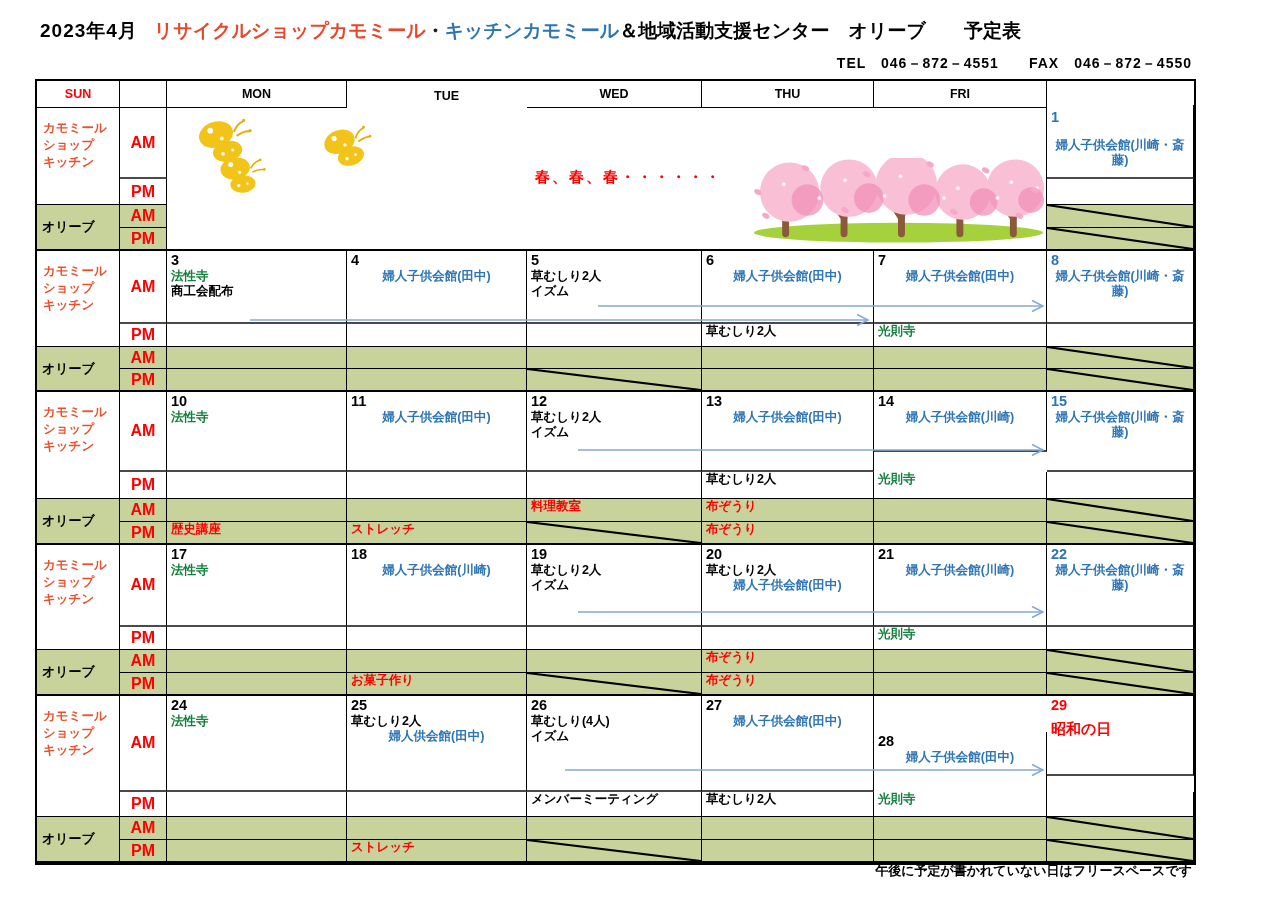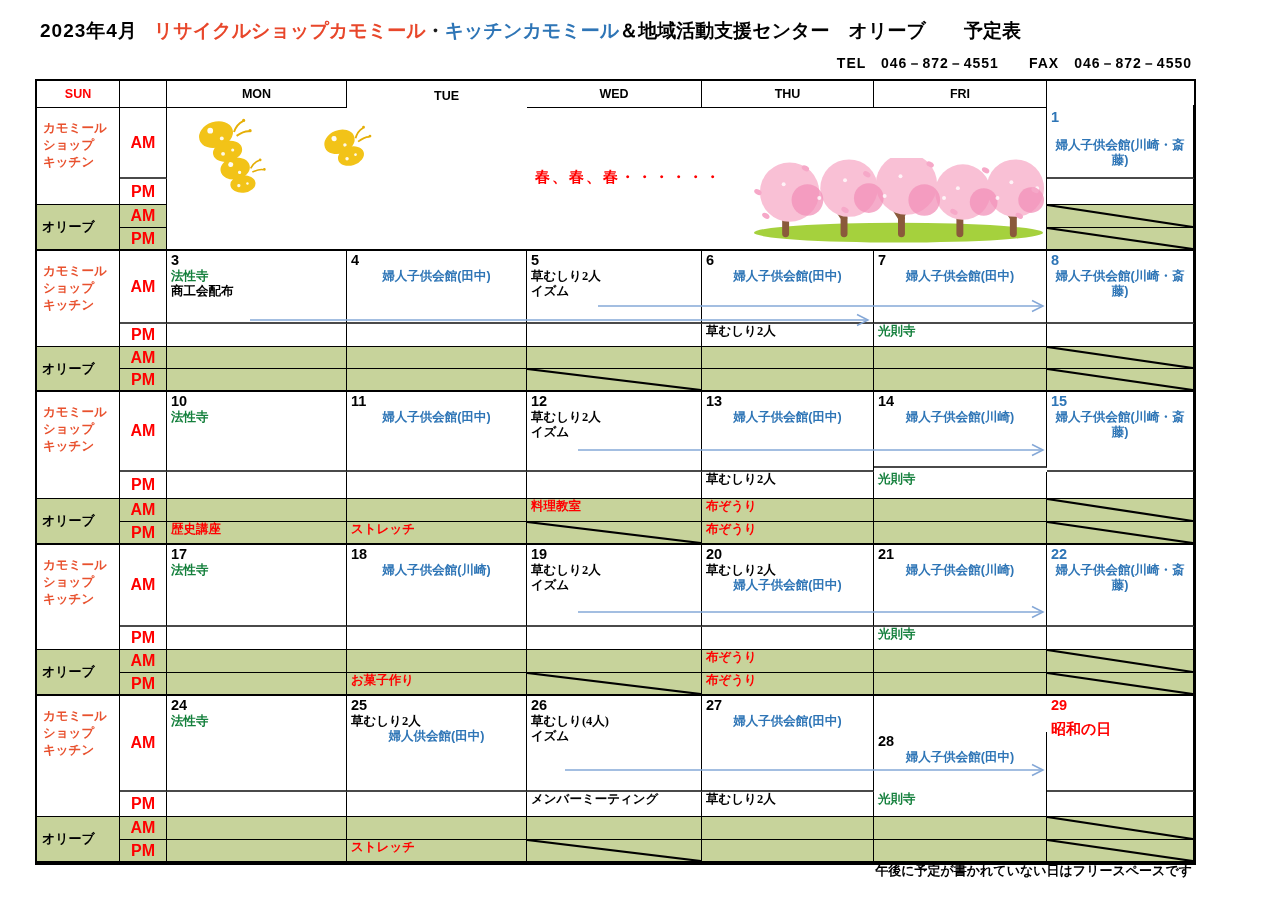--- a/index.html
+++ b/index.html
@@ -20,21 +20,21 @@
   .amsep{border-bottom:2px solid #4a4a4a;}
   .wksep{border-bottom:2px solid #000;}
   .hdr{display:flex;align-items:center;justify-content:center;font-size:12.5px;font-weight:bold;}
   .h-red{color:#ff0000;} .h-blue{color:#4c1d95;margin-top:24px;} .h-black{color:#000;}
   .kamo{color:#e8512e;font-size:12.5px;font-weight:bold;white-space:pre-line;line-height:1.35;padding:12px 4px 0 6px;}
   .olivelbl{display:flex;align-items:center;font-size:13px;font-weight:bold;padding-left:5px;}
   .ampm{display:flex;align-items:center;justify-content:center;color:#ff0000;font-size:16px;font-weight:bold;}
   .num{font-size:14.5px;font-weight:bold;padding:1px 4px 0;line-height:1.15;}
   .n-black{color:#000;} .n-blue{color:#2e75b6;} .n-red{color:#ff0000;}
   .ev{font-size:12.5px;font-weight:bold;line-height:1.22;padding:0 4px;}
-  .c-black{color:#000;font-family:Liberation Serif, serif;} .c-blue{color:#2e75b6;text-align:center;} .c-purple{color:#15803d;} .c-red{color:#ff0000;}
+  .c-black{color:#000;} .c-blue{color:#2e75b6;text-align:center;} .c-purple{color:#15803d;} .c-red{color:#ff0000;}
   .ev.big{font-size:15px;margin-top:6px;}
   .ev.gap{margin-top:12px;}
   .slash{position:absolute;left:0;top:0;width:100%;height:100%;pointer-events:none;}
   .bfly,.sakura{position:absolute;}
   #arrows{position:absolute;left:0;top:0;width:1280px;height:905px;pointer-events:none;}
 </style>
 </head>
 <body>
 
 <div id="title">
@@ -318,21 +318,21 @@
     </div>
     <div class="cell" style="left: 665px; top: 391px; width: 172px; height: 27px;">
       <div class="ev c-black">草むしり2人</div>
     </div>
     <div class="cell green" style="left: 665px; top: 418px; width: 172px; height: 23px;">
       <div class="ev c-red">布ぞうり</div>
     </div>
     <div class="cell green wksep" style="left: 665px; top: 441px; width: 172px; height: 23px;">
       <div class="ev c-red">布ぞうり</div>
     </div>
-    <div class="cell amsep" style="left: 837px; top: 311px; width: 173px; height: 76px;">
+    <div class="cell amsep" style="left: 837px; top: 311px; width: 173px; height: 60px;">
       <div class="num n-black">14</div>
       <div class="ev c-blue">婦人子供会館(川崎)</div>
     </div>
     <div class="cell" style="left: 837px; top: 391px; width: 173px; height: 27px;">
       <div class="ev c-purple">光則寺</div>
     </div>
     <div class="cell green" style="left: 837px; top: 418px; width: 173px; height: 23px;"></div>
     <div class="cell green wksep" style="left: 837px; top: 441px; width: 173px; height: 23px;"></div>
     <div class="cell amsep" style="left: 1010px; top: 311px; width: 147px; height: 80px;">
       <div class="num n-blue">15</div>
@@ -495,21 +495,21 @@
     <div class="cell green wksep" style="left: 665px; top: 759px; width: 172px; height: 23px;"></div>
     <div class="cell amsep" style="left: 837px; top: 615px; width: 173px; height: 96px; margin-top: 36px;">
       <div class="num n-black">28</div>
       <div class="ev c-blue">婦人子供会館(田中)</div>
     </div>
     <div class="cell" style="left: 837px; top: 711px; width: 173px; height: 25px;">
       <div class="ev c-purple">光則寺</div>
     </div>
     <div class="cell green" style="left: 837px; top: 736px; width: 173px; height: 23px;"></div>
     <div class="cell green wksep" style="left: 837px; top: 759px; width: 173px; height: 23px;"></div>
-    <div class="cell amsep" style="left: 1010px; top: 615px; width: 147px; height: 96px;">
+    <div class="cell amsep" style="left: 1010px; top: 615px; width: 147px; height: 80px;">
       <div class="num n-red">29</div>
       <div class="ev c-red big">昭和の日</div>
     </div>
     <div class="cell" style="left: 1010px; top: 711px; width: 147px; height: 25px;"></div>
     <div class="cell green" style="left: 1010px; top: 736px; width: 147px; height: 23px;">
       <svg class="slash" viewBox="0 0 100 100" preserveAspectRatio="none">
         <line x1="0" y1="0" x2="100" y2="100" stroke="#000" stroke-width="2.2" vector-effect="non-scaling-stroke"></line>
       </svg>
     </div>
     <div class="cell green wksep" style="left: 1010px; top: 759px; width: 147px; height: 23px;">

